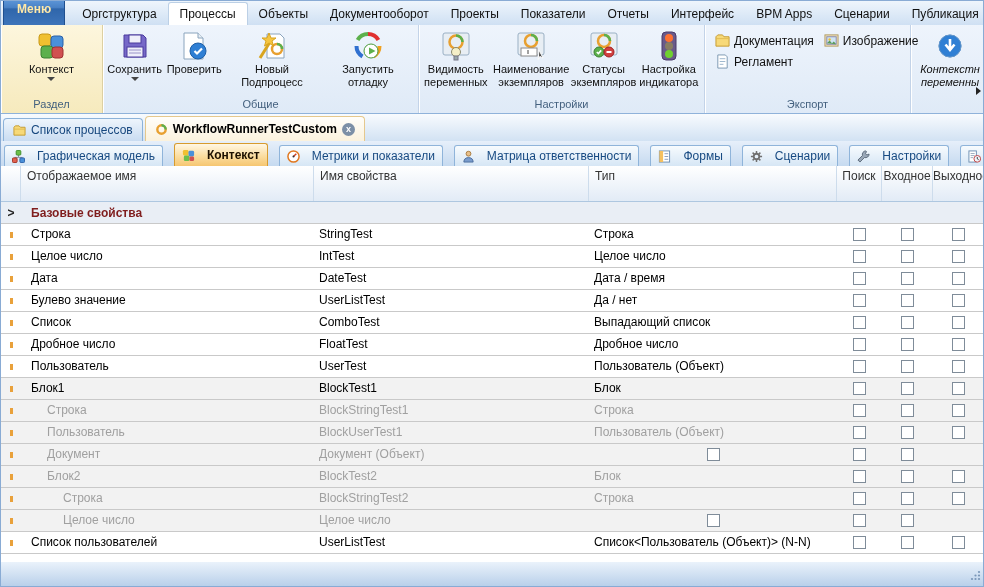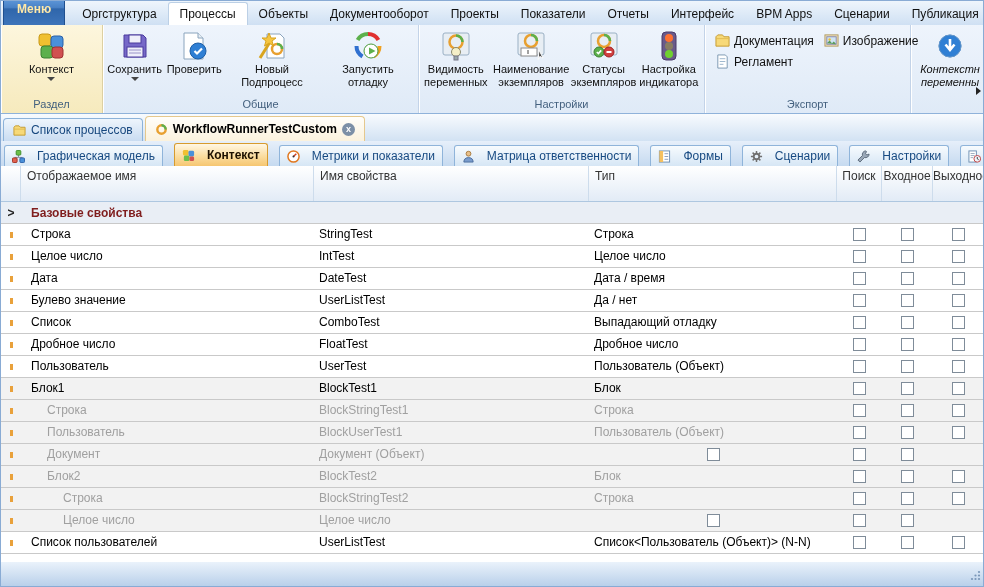--- a/index.html
+++ b/index.html
@@ -548,21 +548,21 @@
           <div class="cb-cell">
             <span class="checkbox"></span>
           </div>
         </div>
         <div class="grid-row">
           <div class="marker-cell">
             <span class="row-marker"></span>
           </div>
           <div class="gcell indent-0">Список</div>
           <div class="gcell pad-prop">ComboTest</div>
-          <div class="gcell pad-type">Выпадающий отладку</div>
+          <div class="gcell pad-type">Выпадающий список</div>
           <div class="cb-cell">
             <span class="checkbox"></span>
           </div>
           <div class="cb-cell">
             <span class="checkbox"></span>
           </div>
           <div class="cb-cell">
             <span class="checkbox"></span>
           </div>
         </div>

